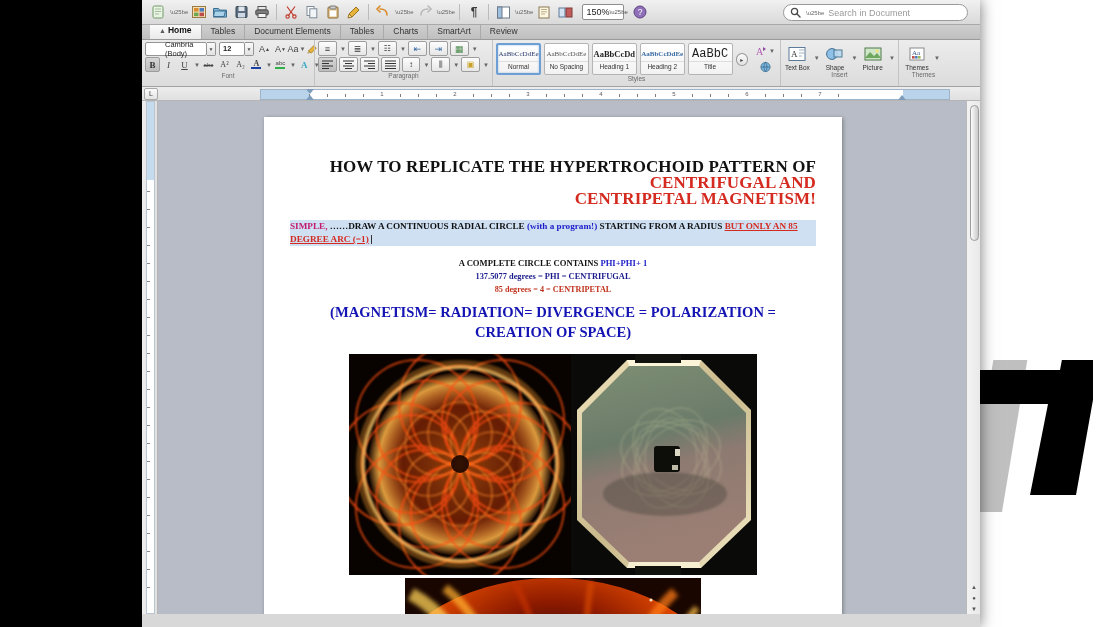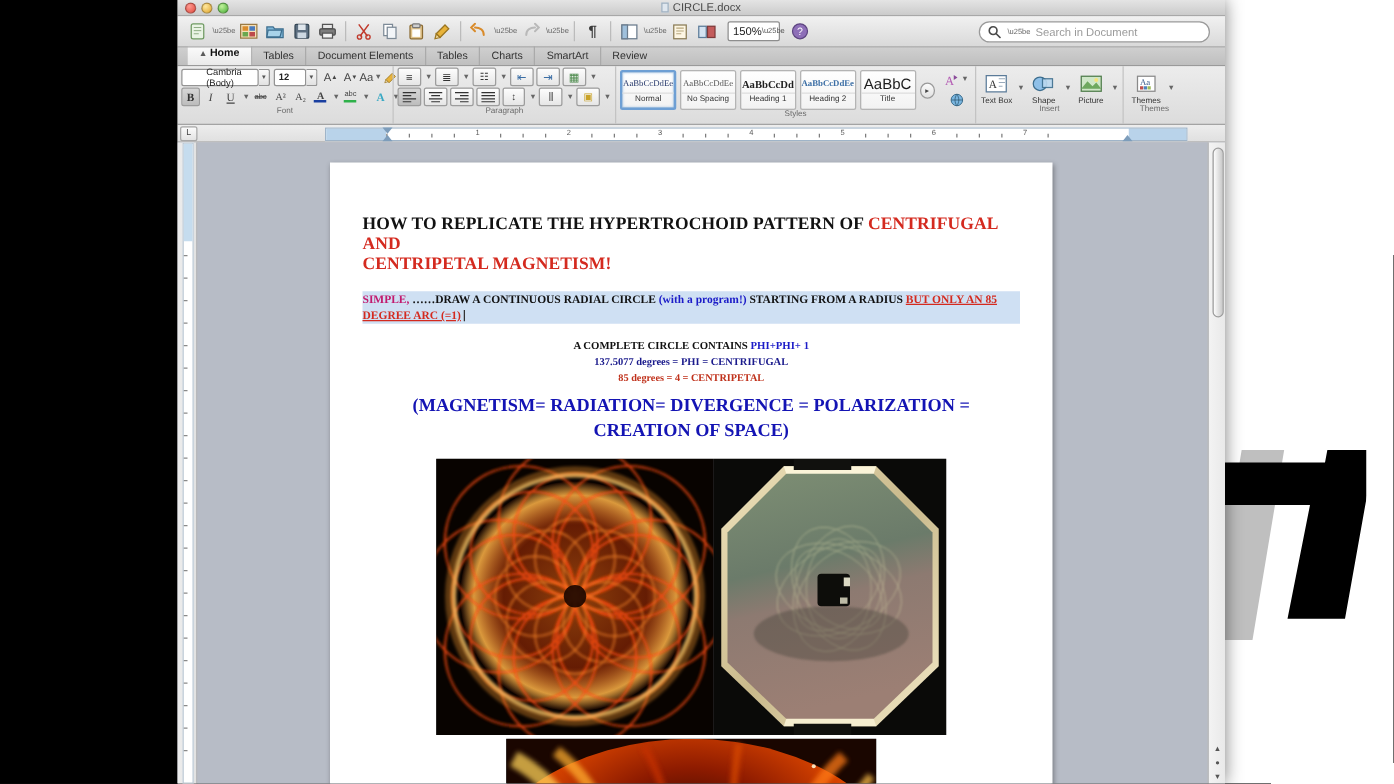--- a/index.html
+++ b/index.html
@@ -138,21 +138,21 @@
   .style-tile {
     width: 47px; height: 32px; border: 1px solid #b4b4b4; border-radius: 2px;
     background: linear-gradient(#ffffff,#f2f2f2);
     display: flex; flex-direction: column; align-items: center; justify-content: center;
     margin-right: 2px;
   }
   .style-tile.sel { border: 2px solid #6e9fd4; box-shadow: 0 0 2px #8fb8e0 inset; }
   .style-prev { font-size: 7px; color: #27396b; font-family: "Liberation Serif", serif; line-height: 11px; }
   .style-prev.h1 { font-size: 8.5px; font-weight: bold; color:#1f1f1f; }
   .style-prev.h2 { font-size: 7px; font-weight: bold; color:#3b6ea5; }
-  .style-prev.title { font-size: 12px; color:#1c1c1c; font-family:Liberation Sans, sans-serif; }
+  .style-prev.title { font-size: 12px; color:#1c1c1c; font-family:Liberation Mono, monospace; }
   .style-prev.nospace { font-size: 7px; color:#555; }
   .style-name {
     font-size: 6.5px; color: #333; margin-top: 1px;
     border-top: 1px solid #ddd; width: 100%; text-align:center; padding-top:1px;
   }
   .ins-btn {
     width: 30px; display:flex; flex-direction:column; align-items:center; justify-content:flex-end;
   }
   .ins-icon {
     width: 22px; height: 18px; border-radius:2px;
@@ -215,21 +215,21 @@
     position: absolute; left: 3px; width: 9px; top: 4px; height: 136px;
     background: linear-gradient(90deg,#fdfdfd,#c9c9c9); border: 1px solid #9c9c9c;
     border-radius: 5px;
   }
   .vs-btn { position:absolute; left:2px; width:10px; height:10px; font-size:6px; color:#555;
             display:flex;align-items:center;justify-content:center;}
 
   
   .doc-body { padding: 42px 26px 0 26px; font-family: "Liberation Serif", serif; }
   .h-title {
-    text-align: left; font-weight: bold; font-size: 14px;
+    text-align: right; font-weight: bold; font-size: 17px;
     line-height: 16px; letter-spacing: .1px;
   }
   .c-red { color: #d42a1f; }
   .c-blue { color: #1c1cc8; }
   .c-magenta { color: #c21a6e; }
   .c-dark { color: #111; }
   .hl { background: #cfe0f3; }
   .para-simple {
     margin-top: 13px; font-weight: bold; font-size: 9.2px; line-height: 13px;
     text-align: left;
@@ -266,30 +266,20 @@
       <path d="M10 50 L78 50 L84 13 L116 13 L92 160 L52 160 L68 78 L6 78 Z" fill="#c00d12"></path>
 
       <path d="M72 32 L140 32 L146 -4 L180 -4 L154 152 L112 152 L130 62 L66 62 Z" fill="#bfbfbf"></path>
 
       <path d="M132 10 L212 10 L218 -22 L256 -22 L228 135 L182 135 L200 44 L126 44 Z" fill="#000000"></path>
     </svg>
   </div>
 
   <div id="word-window">
 
-    <div class="titlebar">
-      <div class="traffic">
-        <div class="tl red"></div>
-        <div class="tl yellow"></div>
-        <div class="tl green"></div>
-      </div>
-      <div class="title-text">
-        <span class="title-doc-icon"></span><span>CIRCLE.docx</span>
-      </div>
-    </div>
 
     <div class="std-toolbar">
       <div class="tb-btn">
         <svg width="15" height="14" viewBox="0 0 15 14">
             <rect x="2" y="1" width="10" height="12" rx="1.5" fill="#e9f3e4" stroke="#6f9a62"></rect>
             <path d="M4 4h6M4 6.5h6M4 9h4" stroke="#8fae85" stroke-width="0.8"></path>
           </svg>
       </div>
       <span class="tb-caret">\u25be</span>
       <div class="tb-btn">

